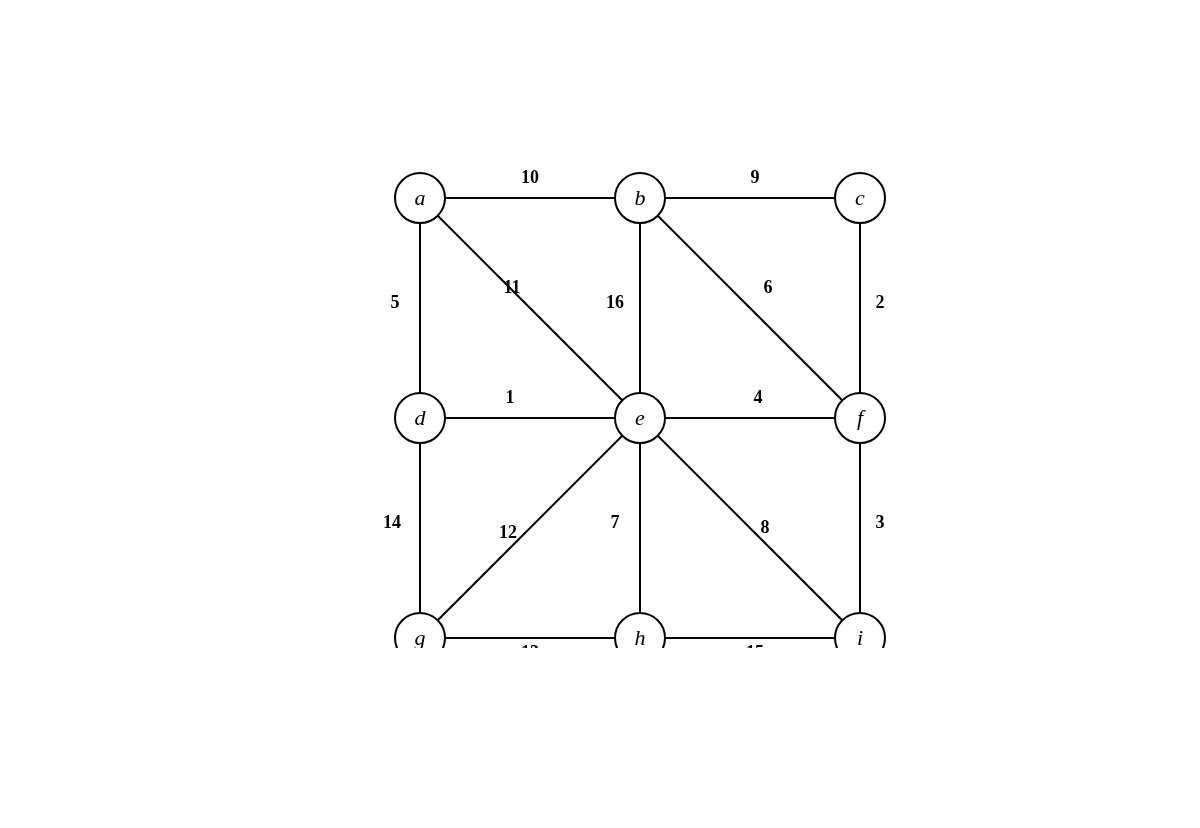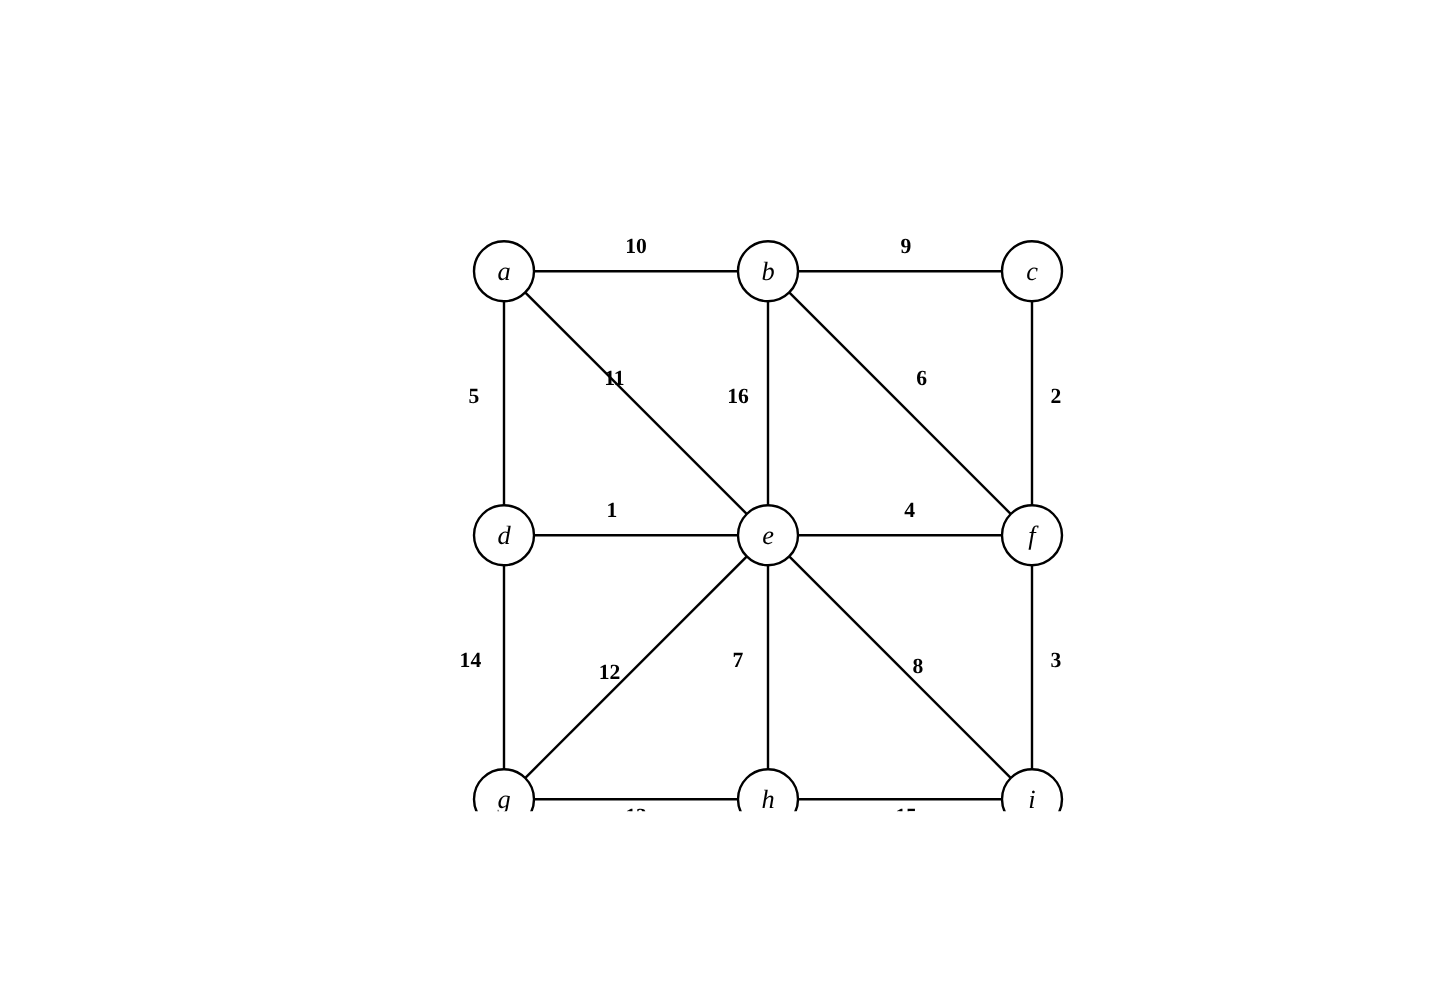--- a/index.html
+++ b/index.html
@@ -6,21 +6,21 @@
     body {
       background: #fff;
       font-family: 'Times New Roman', Times, serif;
       font-size: 18px;
       color: #000;
       width: 1200px;
       height: 828px;
       overflow: hidden;
     }
     .page {
-      padding: 36px 30px;
+      padding: 8px 30px;
     }
     .description {
       margin-bottom: 20px;
       line-height: 1.5;
     }
     .graph-container {
       display: flex;
       justify-content: center;
       margin-top: 10px;
     }

